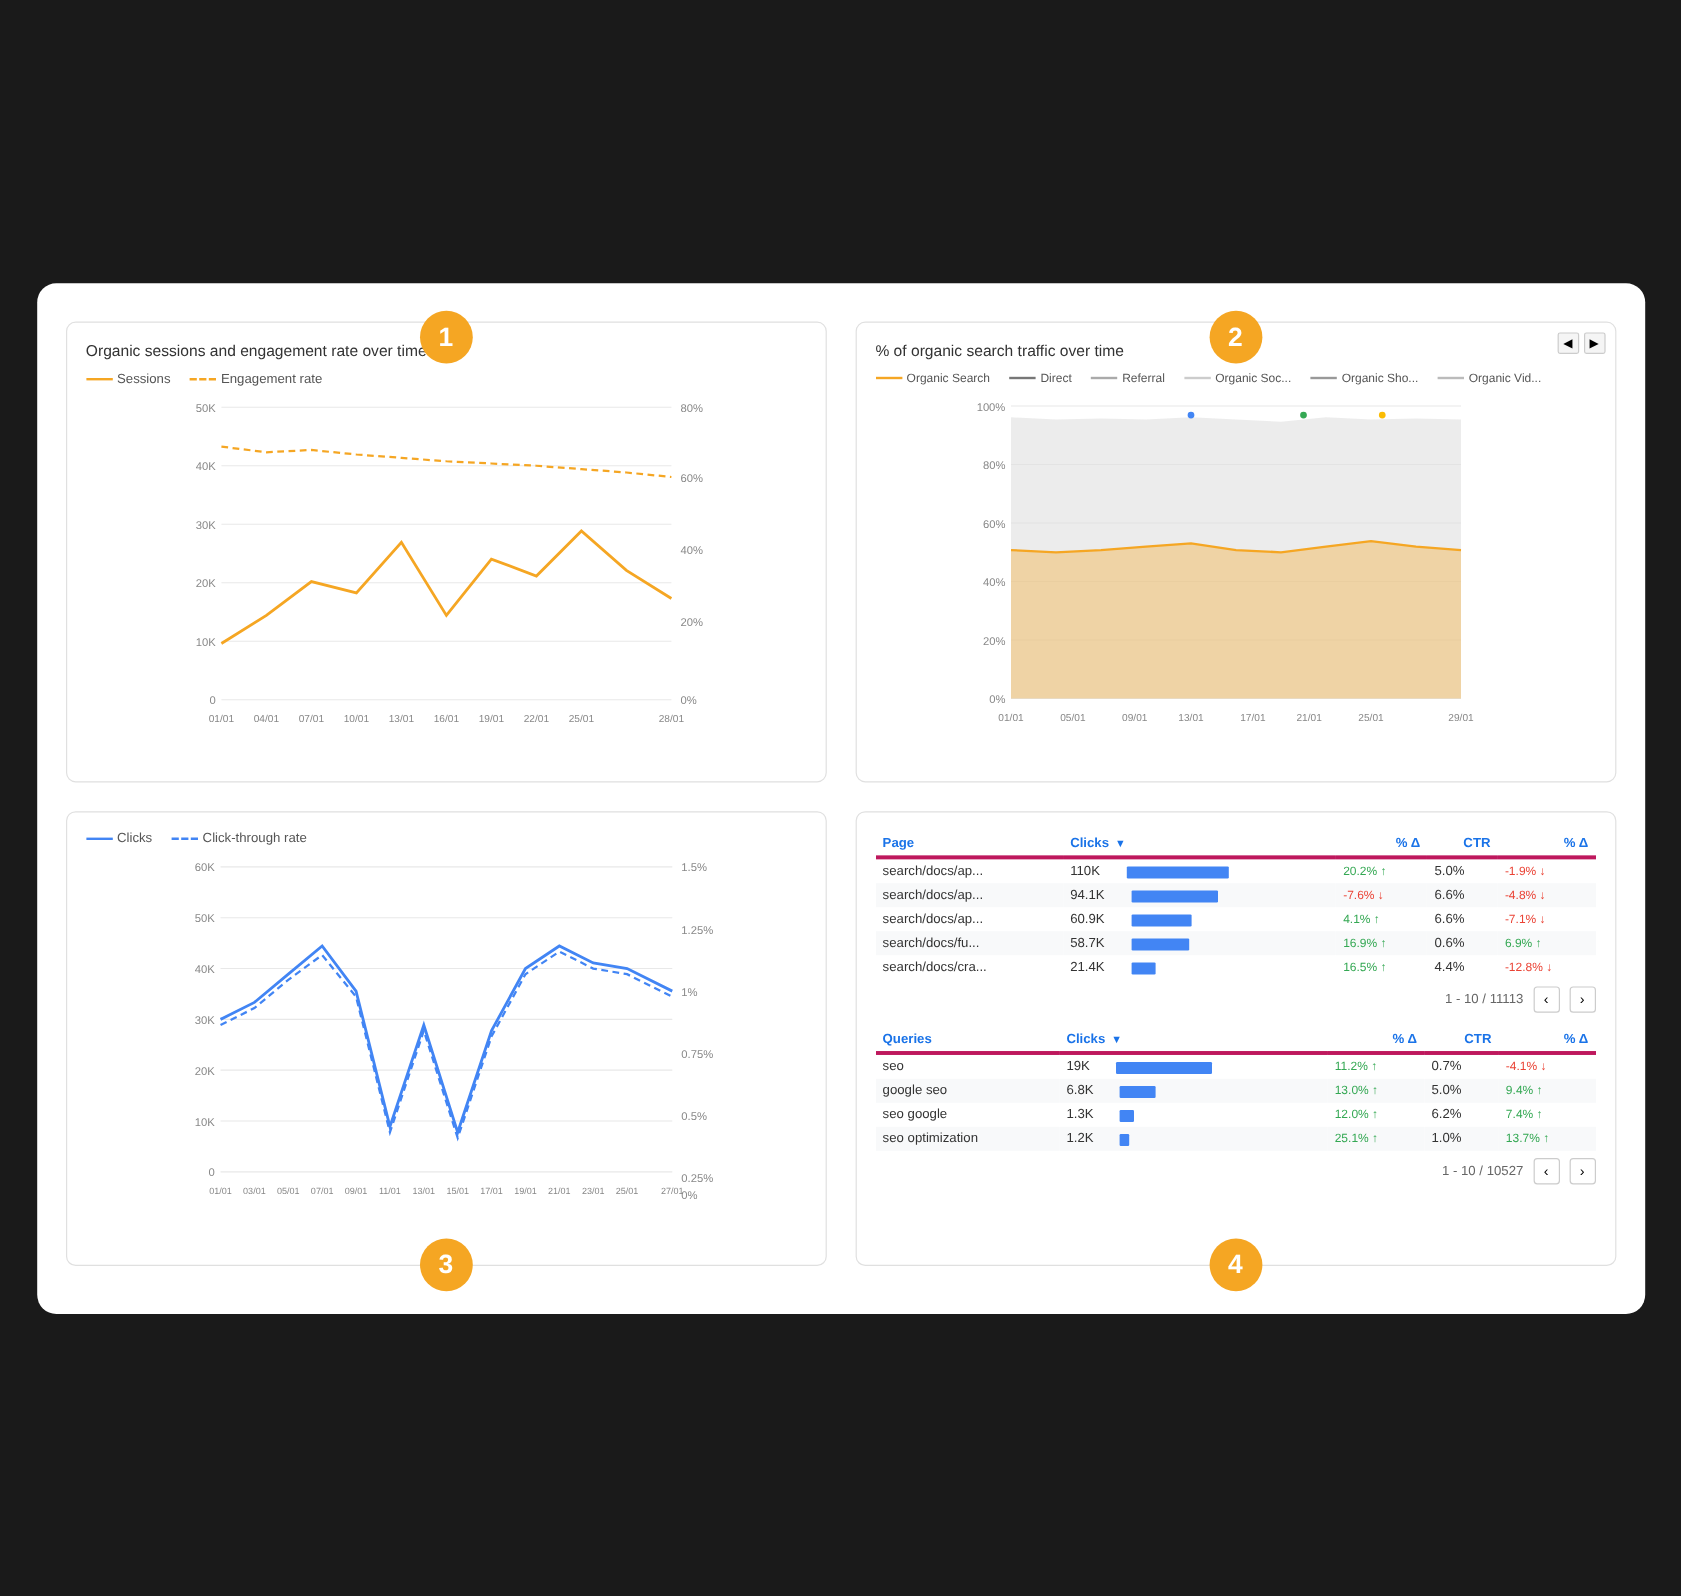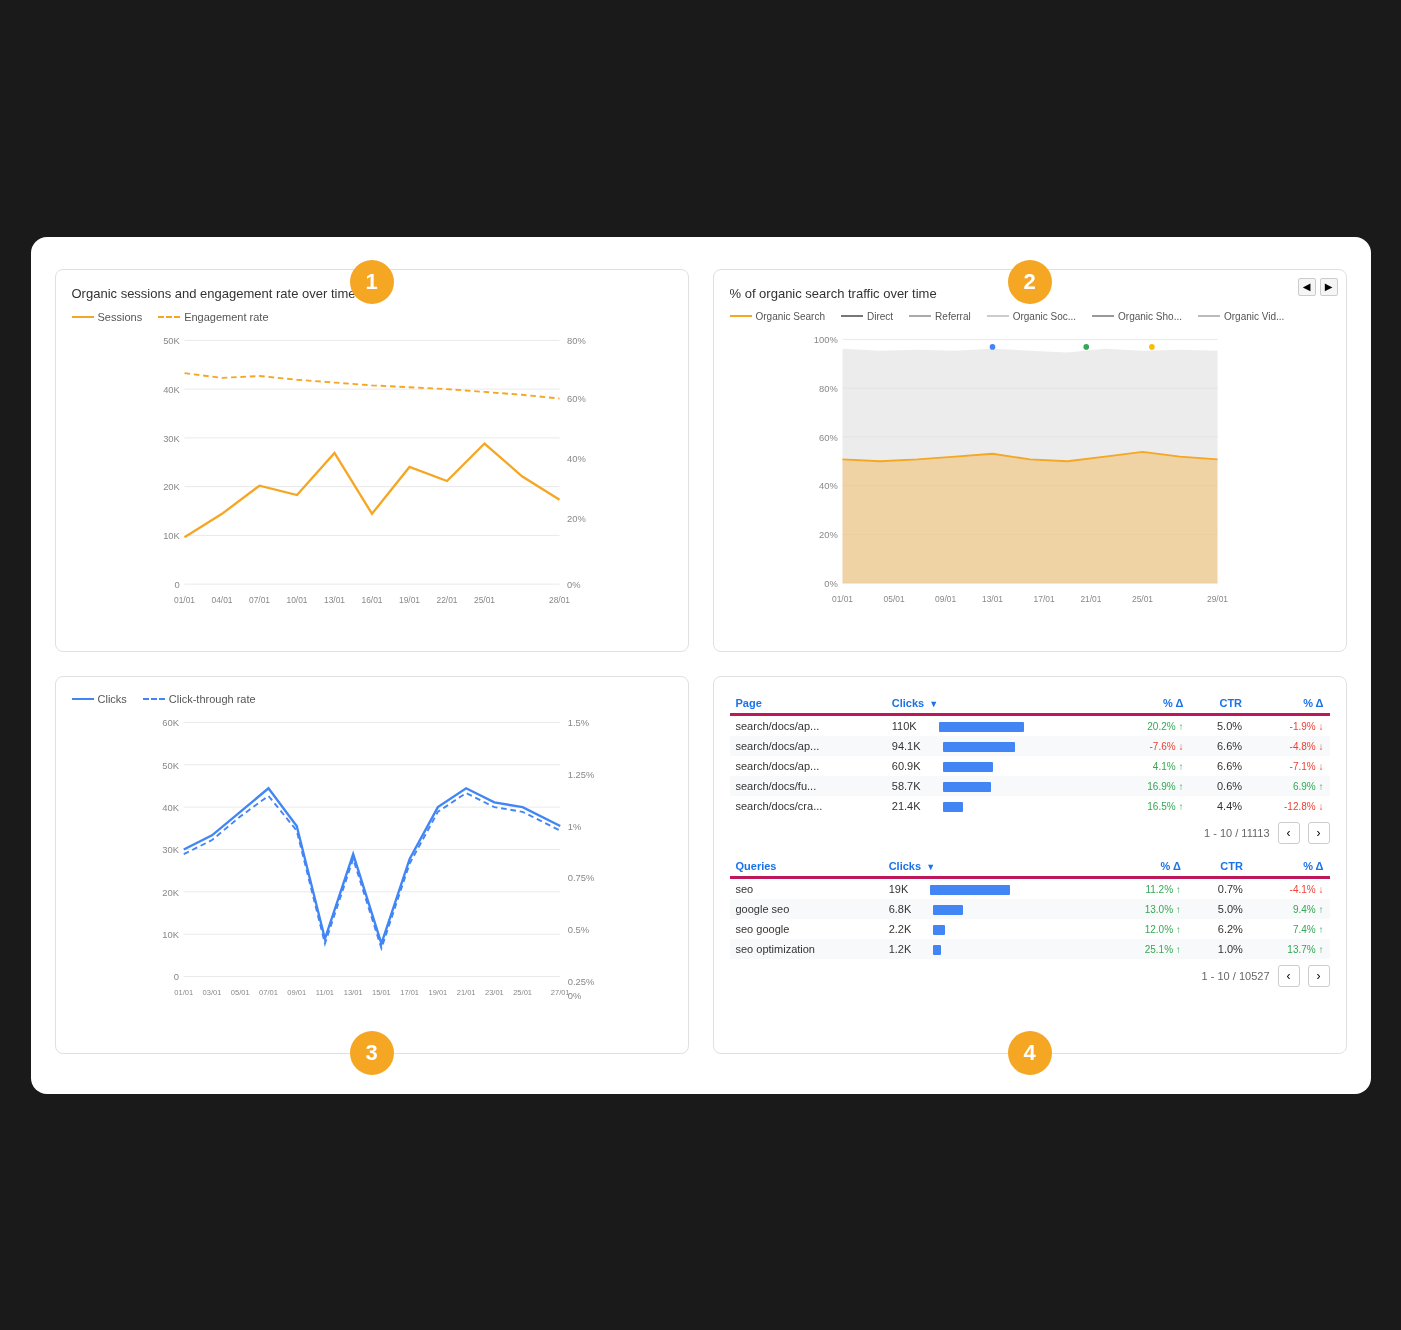--- a/index.html
+++ b/index.html
@@ -103,21 +103,21 @@
       font-size: 11px;
     }
     .data-table th.right { text-align: right; }
     .data-table td {
       padding: 4px 6px;
       color: #333;
       font-size: 11px;
       vertical-align: middle;
     }
     .data-table tr:nth-child(even) td { background: #f8f9fa; }
-    .data-table td.right { text-align: right; }
+    .data-table td.right { }
     .bar-cell { display: flex; align-items: flex-end; gap: 22px; }
     .bar {
       height: 10px;
       background: #4285f4;
       border-radius: 1px;
       display: inline-block;
     }
     .delta-up { color: #34a853; font-size: 10px; }
     .delta-down { color: #ea4335; font-size: 10px; }
     .sort-icon { font-size: 9px; margin-left: 2px; }
@@ -503,21 +503,21 @@
     </td>
     <td class="right">5.0%</td>
     <td class="right">
       <span class="delta-up">9.4% ↑</span>
     </td>
   </tr>
             <tr>
     <td>seo google</td>
     <td>
       <div class="bar-cell">
-        <span>2.2K</span>
+        <span>1.3K</span>
         <span class="bar" style="width:12px;"></span>
       </div>
     </td>
     <td class="right">
       <span class="delta-up">12.0% ↑</span>
     </td>
     <td class="right">6.2%</td>
     <td class="right">
       <span class="delta-up">7.4% ↑</span>
     </td>

